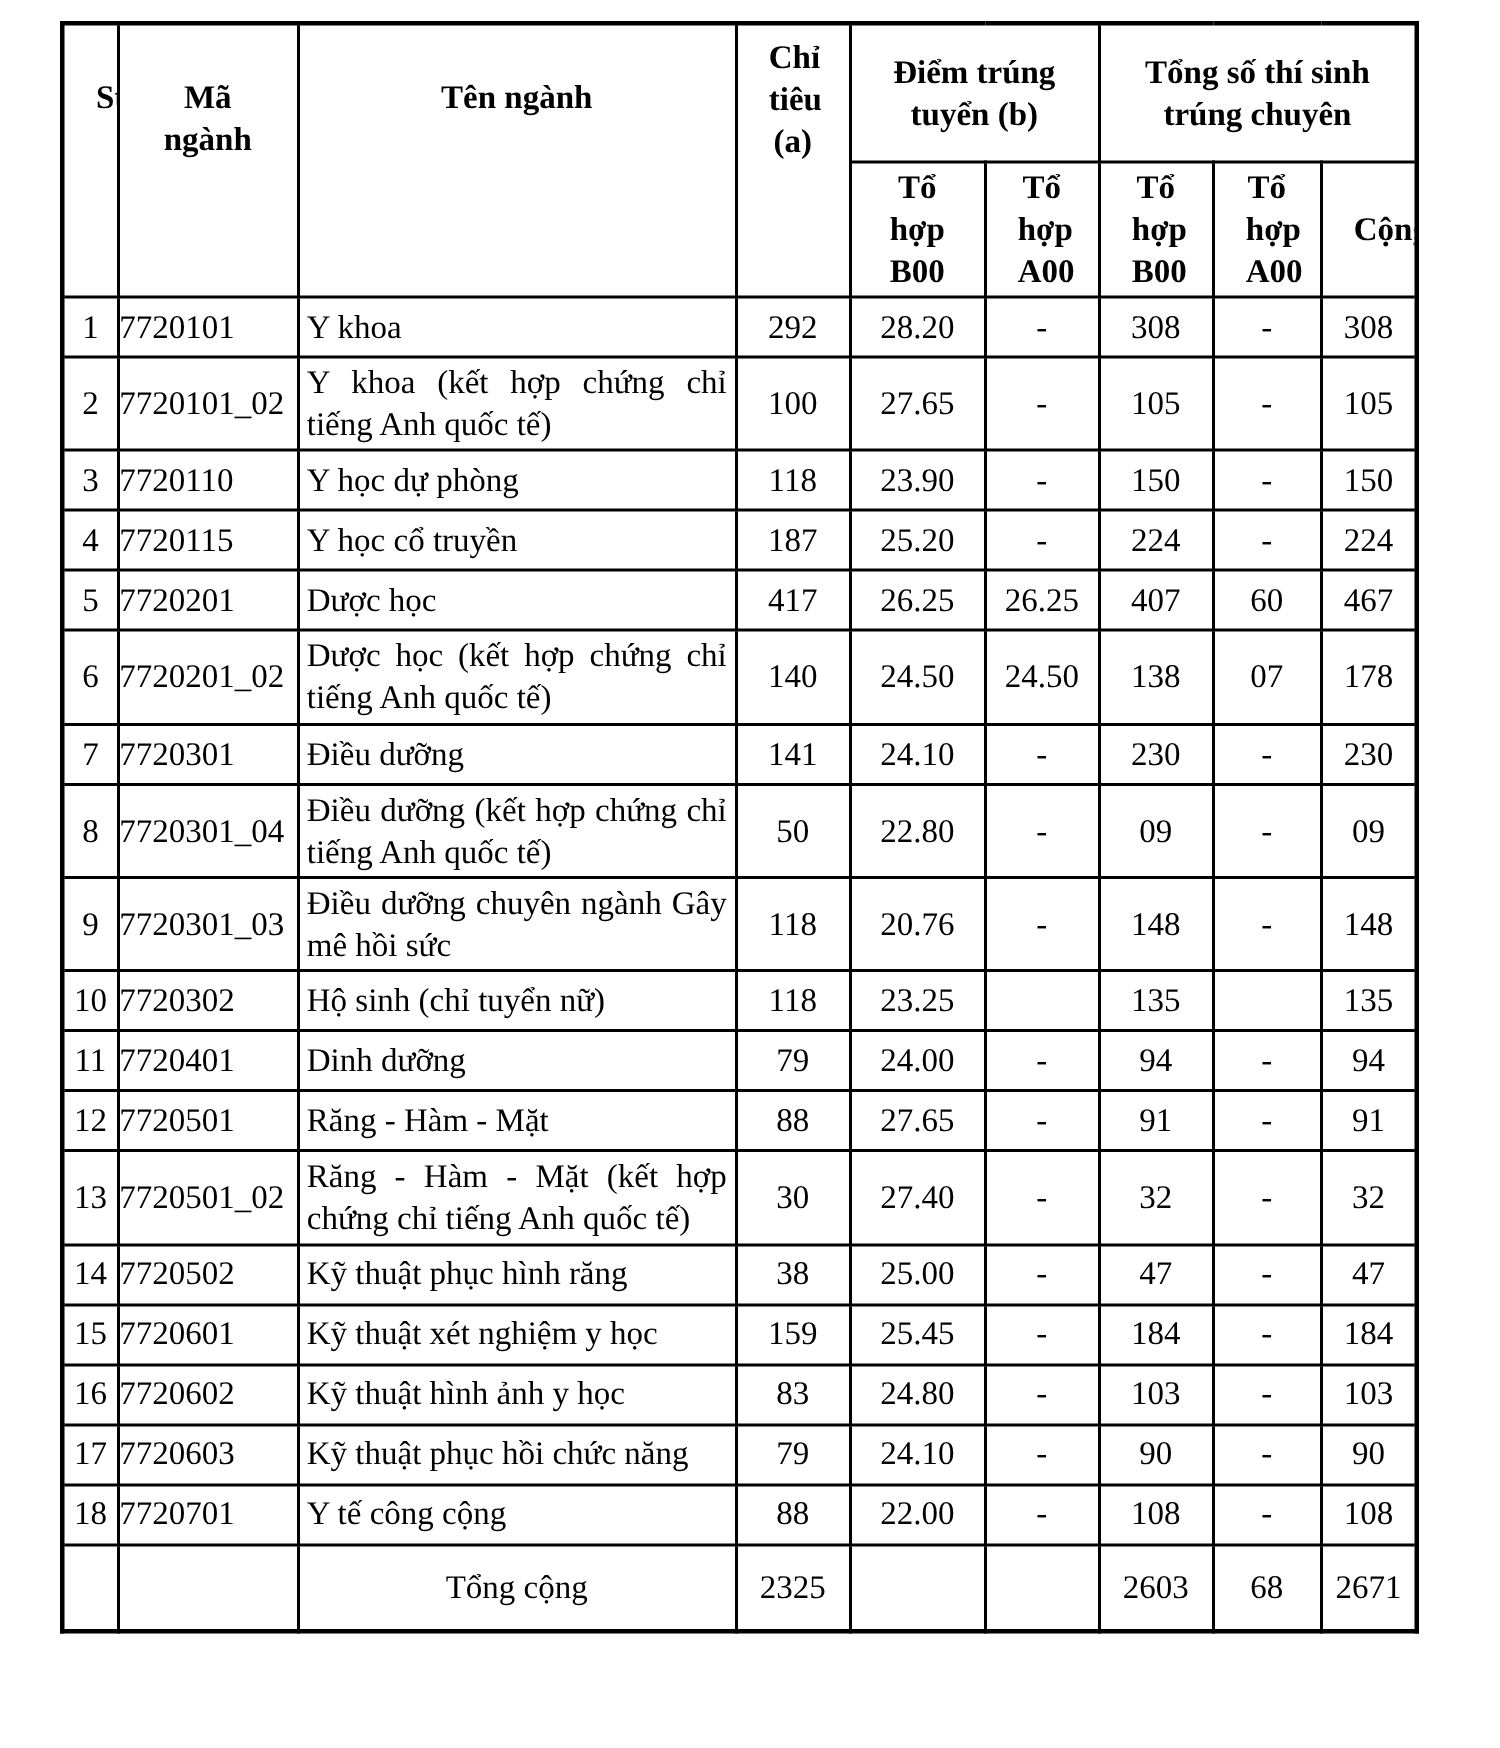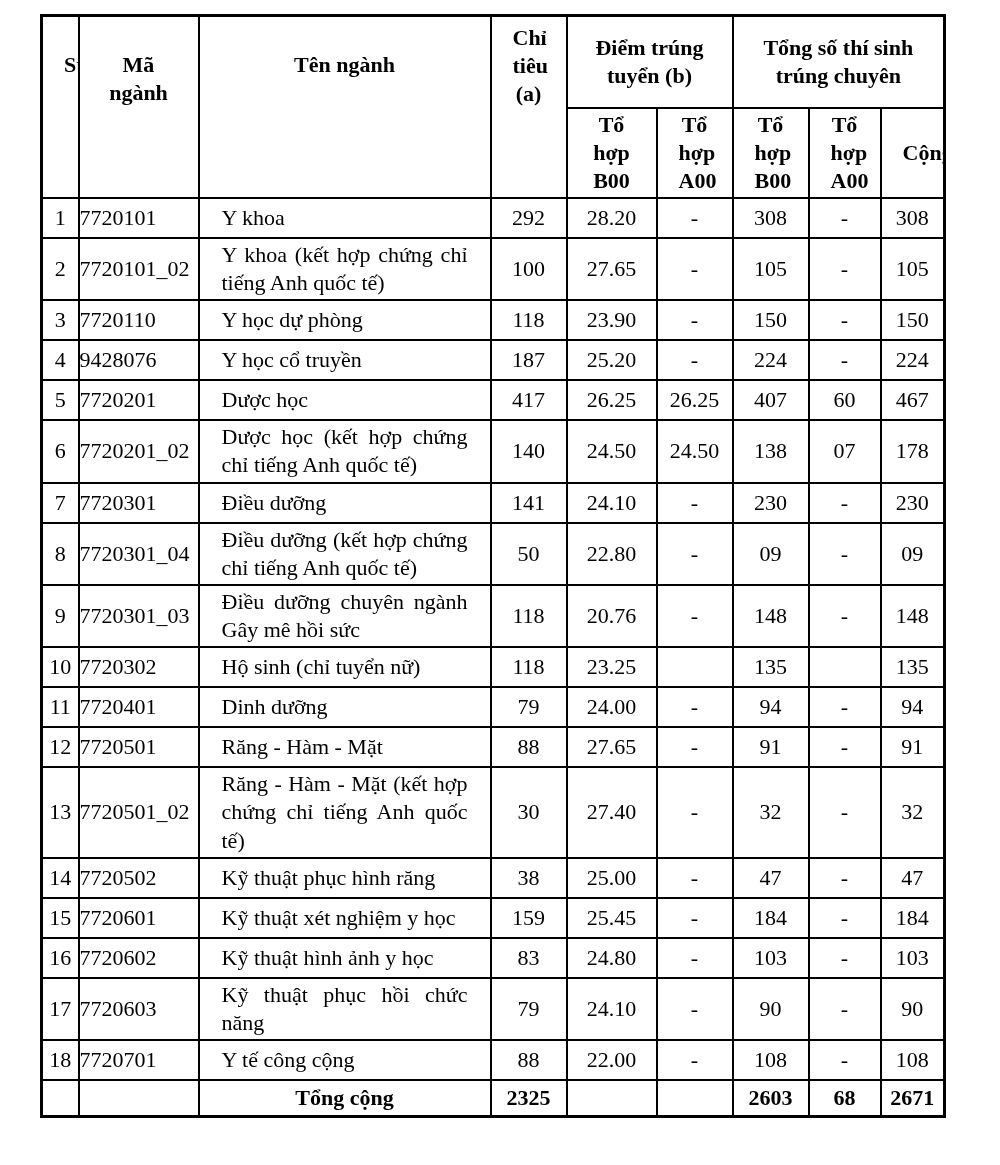--- a/index.html
+++ b/index.html
@@ -35,23 +35,23 @@
     padding: 2px 21px;
   }
   tr.hr1 { height: 92px; }
   tr.hr2 { height: 90px; }
   th.va-top { vertical-align: top; }
   th.pt-lg { padding-top: 34px; }
   th.pt-sm { padding-top: 7px; }
   tbody td { height: 40px; vertical-align: middle; }
   td.c-stt   { text-align: center; padding: 2px 2px; }
   td.c-code  { text-align: left; padding: 2px 0; }
-  td.c-name  { text-align: justify; padding: 2px 22px; margin-left: 17px; }
+  td.c-name  { text-align: justify; padding: 2px 5px; margin-left: 17px; }
   td.c-num   { text-align: center; }
-  tfoot td { height: 36px; font-weight: bold; vertical-align: middle; }
+  tfoot td { height: 58px; font-weight: normal; vertical-align: middle; }
   td.f-label { text-align: center; }
   td.f-num   { text-align: center; }
 </style>
 </head>
 <body>
 
 <table class="adm">
   <colgroup>
     <col style="width:37px">
     <col style="width:120px">
@@ -109,21 +109,21 @@
         <td class="c-name">Y học dự phòng</td>
         <td class="c-num">118</td>
         <td class="c-num">23.90</td>
         <td class="c-num">-</td>
         <td class="c-num">150</td>
         <td class="c-num">-</td>
         <td class="c-num">150</td>
       </tr>
       <tr>
         <td class="c-stt">4</td>
-        <td class="c-code">9428076</td>
+        <td class="c-code">7720115</td>
         <td class="c-name">Y học cổ truyền</td>
         <td class="c-num">187</td>
         <td class="c-num">25.20</td>
         <td class="c-num">-</td>
         <td class="c-num">224</td>
         <td class="c-num">-</td>
         <td class="c-num">224</td>
       </tr>
       <tr>
         <td class="c-stt">5</td>

